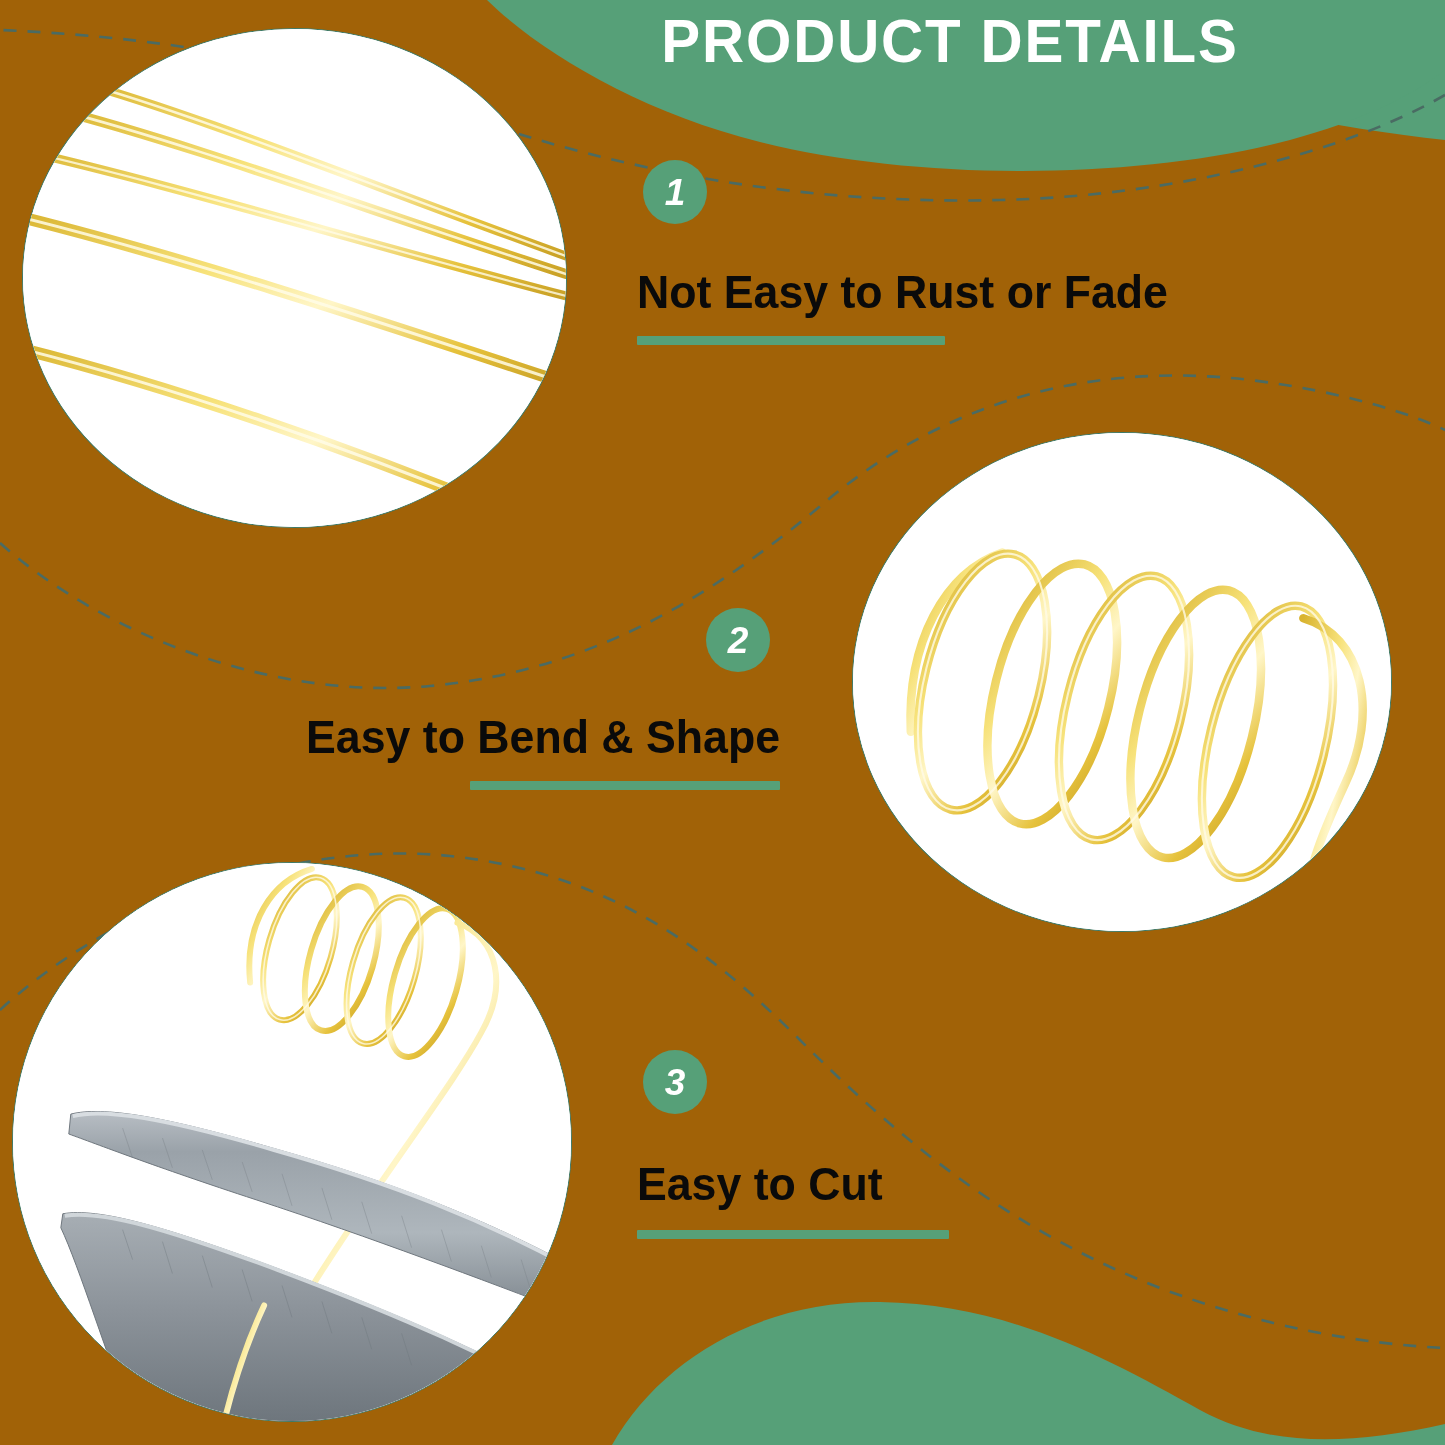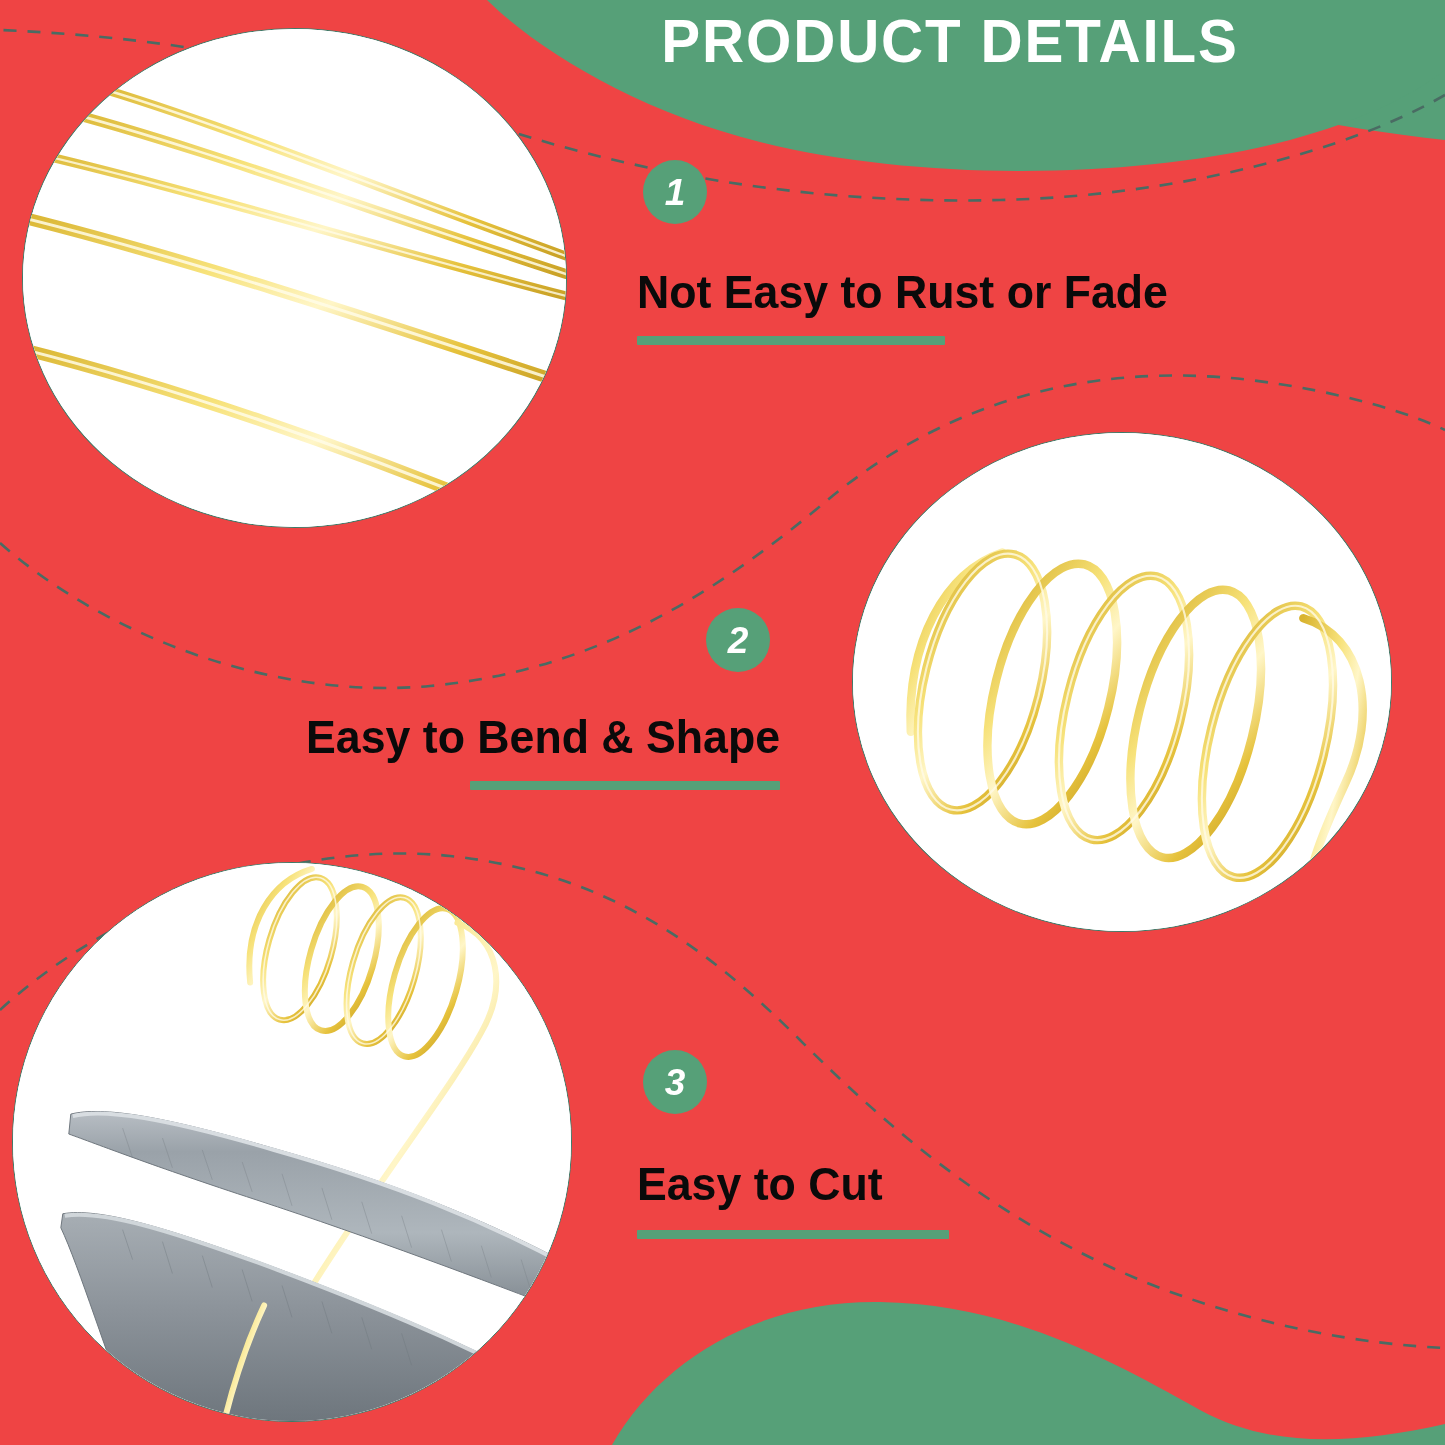--- a/index.html
+++ b/index.html
@@ -6,21 +6,21 @@
   * { box-sizing: border-box; margin: 0; padding: 0; }
   html, body {
     width: 1445px; height: 1445px;
     background: #ffffff;
     font-family: "Liberation Sans", sans-serif;
     overflow: hidden;
   }
   #page {
     position: relative;
     width: 1445px; height: 1445px;
-    background: #ef4444;
+    background: #a16207;
     overflow: hidden;
   }
 
   
   .bg-layer {
     position: absolute; left: 0; top: 0;
     width: 1445px; height: 1445px;
     pointer-events: none;
   }
 

